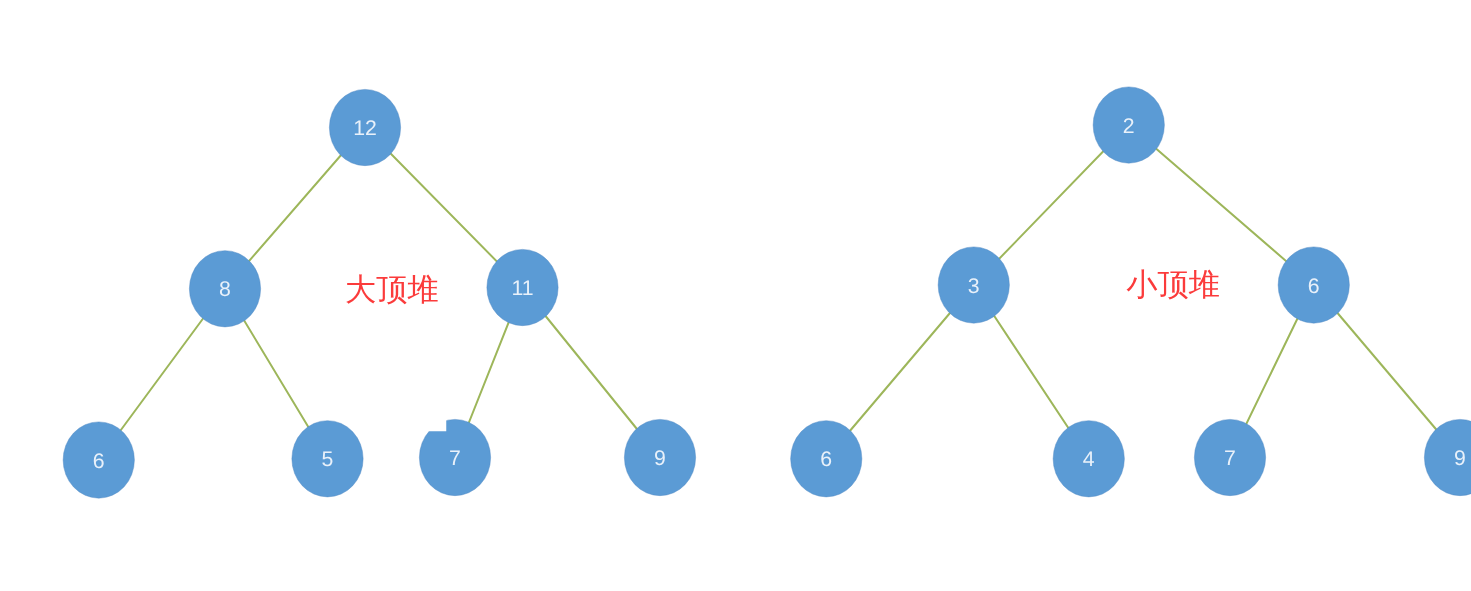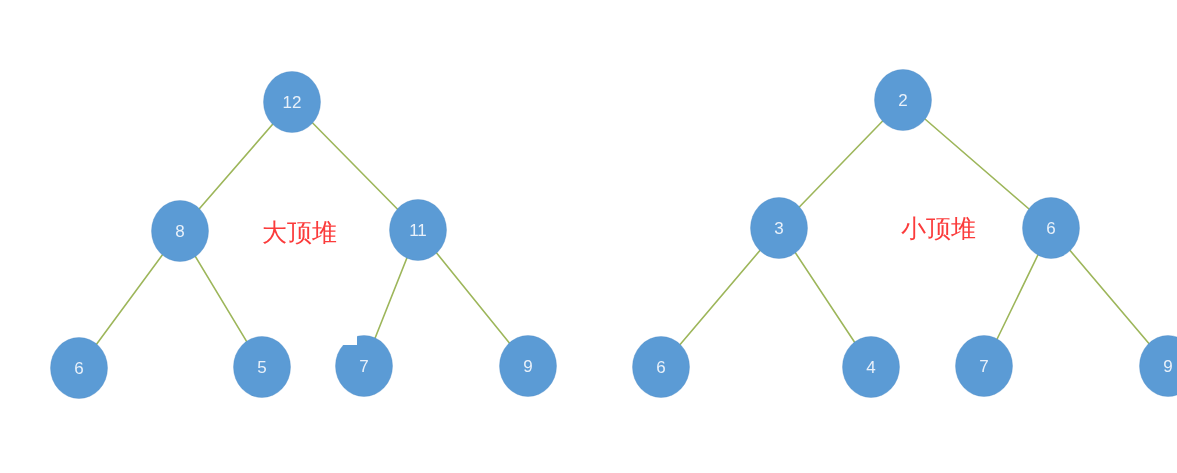--- a/index.html
+++ b/index.html
@@ -99,19 +99,19 @@
         <text class="node-text" x="661" y="373">6</text>
         <ellipse class="node" cx="871" cy="367" rx="28.5" ry="30.5"></ellipse>
         <text class="node-text" x="871" y="373">4</text>
         <ellipse class="node" cx="984" cy="366" rx="28.5" ry="30.5"></ellipse>
         <text class="node-text" x="984" y="372">7</text>
         <ellipse class="node" cx="1168" cy="366" rx="28.5" ry="30.5"></ellipse>
         <text class="node-text" x="1168" y="372">9</text>
       </g>
     </svg>
 
-  <div class="heap-label" style="left: 262px; top: 219px;">大顶堆</div>
+  <div class="heap-label" style="left: 276px; top: 219px;">大顶堆</div>
 
   <div class="heap-label" style="left: 869px; top: 215px; margin-left: 32px;">小顶堆</div>
 
   <div class="artifact-patch" style="left: 343px; top: 333px; width: 14px; height: 12px;"></div>
 
 </div>
 
 </body></html>

